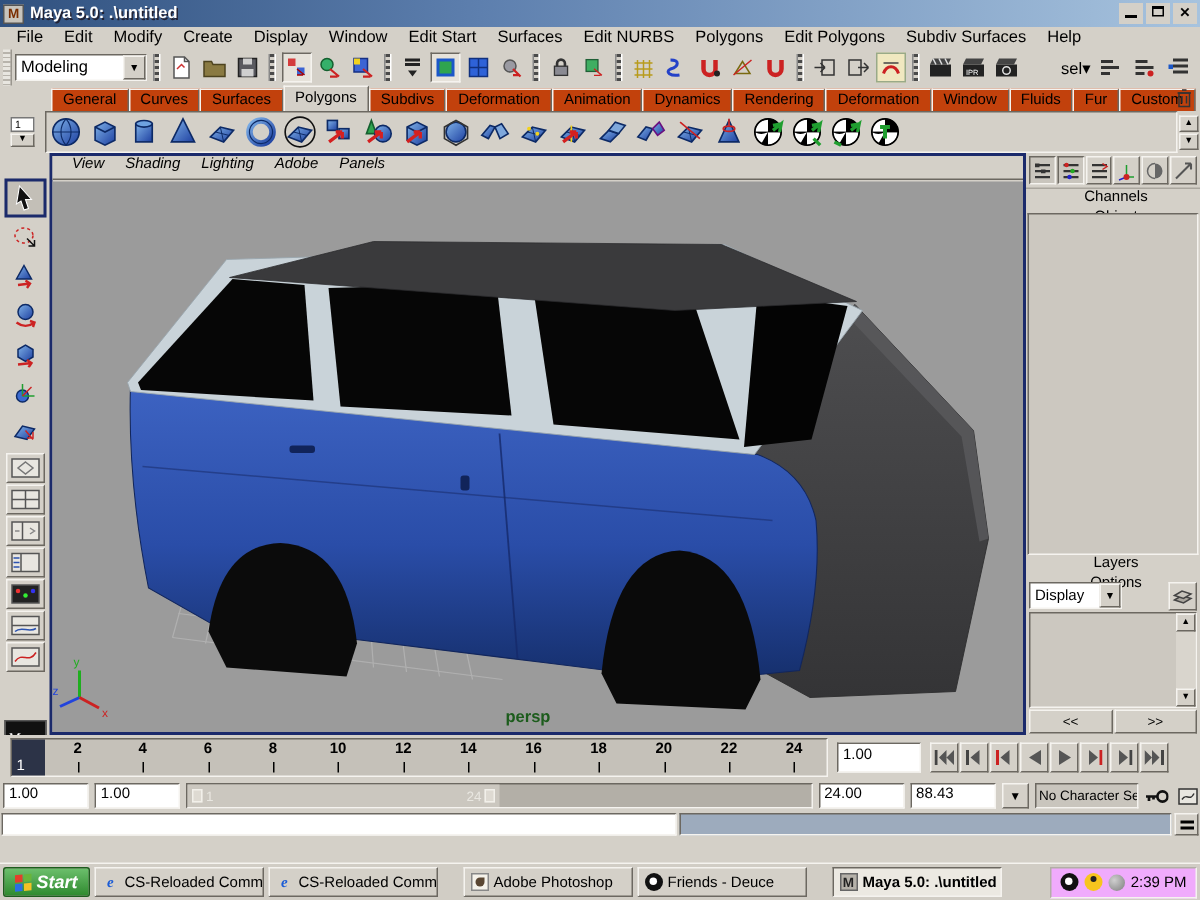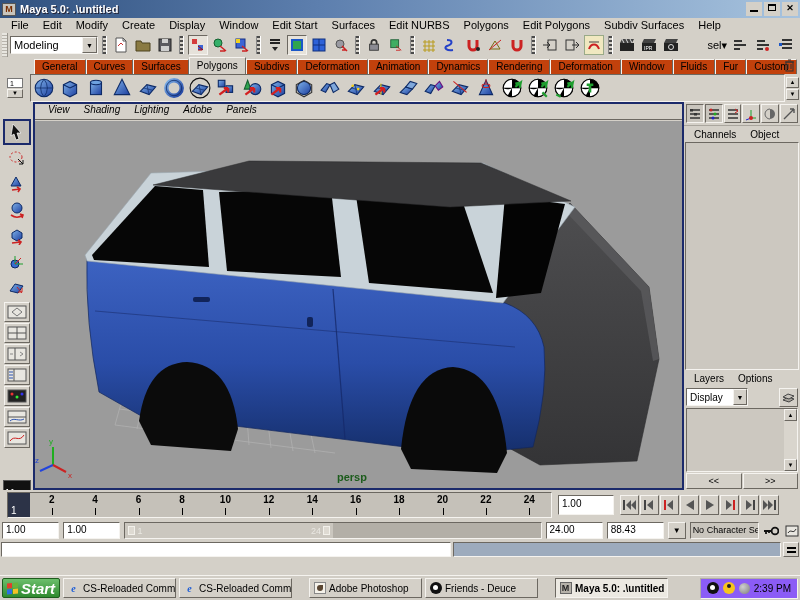--- a/index.html
+++ b/index.html
@@ -69,21 +69,21 @@
   #vpmenu { height:16px; background:#d4d0c8; border-bottom:1px solid #6c6861; display:flex; align-items:flex-start; padding-left:6px;font-style:italic; }
   #vpmenu .mi { padding:0 7px; font-size:10px; }
   #vp3d { position:absolute; left:0; top:17px; right:0; bottom:0; background:#9b9b9b; overflow:hidden; }
   #vp3d svg { display:block; }
 
   
   #rightpanel { position:absolute; left:684px; top:102px; width:116px; height:388px; background:#d4d0c8; display:flex; flex-direction:column; }
   #rp-toolbar { height:24px; display:flex; align-items:center; gap:1px; padding:1px 2px; border-bottom:1px solid #aaa69e; }
   .rpi { width:19px; height:19px; display:flex; align-items:center; justify-content:center; background:#d4d0c8; border:1px solid; border-color:#f5f3ef #6c6861 #6c6861 #f5f3ef; }
   .rpi.press { border-color:#6c6861 #f5f3ef #f5f3ef #6c6861; background:#c9c5bd; }
-  #cb-menu, #ly-menu { height:16px; display:flex; align-items:center; padding-left:4px; gap:2px; }
+  #cb-menu, #ly-menu { height:16px; display:flex; align-items:center; padding-left:4px; gap:2px;flex-direction:column; }
   #cb-menu .mi, #ly-menu .mi { padding:0 6px; font-size:10px; }
   #cb-area { flex:1; margin:0 1px; background:#ccc8c0; border:1px solid; border-color:#6c6861 #f5f3ef #f5f3ef #6c6861; }
   #ly-row { height:22px; display:flex; align-items:center; gap:2px; padding:1px 2px; }
   #display-select { width:62px; height:18px; background:#fff; display:flex; align-items:center; border:1px solid; border-color:#6c6861 #f5f3ef #f5f3ef #6c6861; }
   #display-select .txt { flex:1; padding-left:3px; font-size:10px; }
   #display-select .arr { width:14px; height:16px; background:#d4d0c8; font-size:7px; line-height:15px; text-align:center; border:1px solid; border-color:#f5f3ef #6c6861 #6c6861 #f5f3ef; }
   #ly-list { height:64px; margin:0 2px; background:#ccc8c0; border:1px solid; border-color:#6c6861 #f5f3ef #f5f3ef #6c6861; position:relative; }
   #ly-scroll { position:absolute; right:0; top:0; bottom:0; width:13px; background:#d9d5cd; display:flex; flex-direction:column; justify-content:space-between; }
   .scb { height:12px; background:#d4d0c8; border:1px solid; border-color:#f5f3ef #6c6861 #6c6861 #f5f3ef; font-size:6px; text-align:center; line-height:10px; }
   #ly-nav { height:18px; display:flex; gap:1px; padding:1px 2px 1px 2px; }
@@ -115,35 +115,35 @@
   #cmd-input { width:450px; height:15px; background:#fff; border:1px solid; border-color:#6c6861 #f5f3ef #f5f3ef #6c6861; font-size:10px; font-family:"Liberation Sans",sans-serif; }
   #cmd-result { flex:1; height:15px; background:#9dabbd; border:1px solid; border-color:#6c6861 #f5f3ef #f5f3ef #6c6861; }
   #script-btn { width:16px; height:15px; background:#d4d0c8; border:1px solid; border-color:#f5f3ef #6c6861 #6c6861 #f5f3ef; display:flex; flex-direction:column; justify-content:center; gap:2px; align-items:center; }
   #script-btn b { width:9px; height:2px; background:#000; }
   #helpline { position:absolute; left:0; top:558px; width:800px; height:17px; background:#d4d0c8; display:flex; align-items:center; border-top:1px solid #f5f3ef; }
   #helpline .txt { padding-left:12px; font-size:10px; }
 
   
   #taskbar { position:absolute; left:0; top:575px; width:800px; height:25px; background:#d1cdc5; border-top:1px solid #f5f3ef; display:flex; align-items:center; gap:3px; padding:0 2px; }
   #startbtn { width:58px; height:20px; border-radius:2px; background:linear-gradient(#6cbf6c,#2f8a2f); border:1px solid #1d5c1d;
-    color:#fff; font-weight:bold; font-style:italic; font-size:15px; display:flex; align-items:center; justify-content:center; gap:3px; }
+    color:#fff; font-weight:bold; font-style:italic; font-size:12px; display:flex; align-items:center; justify-content:center; gap:3px; }
   .flag { width:11px; height:11px; display:grid; grid-template-columns:5px 5px; grid-template-rows:5px 5px; gap:1px; transform:skewY(-6deg); }
   .flag i:nth-child(1){background:#e33e2b}.flag i:nth-child(2){background:#68b53a}
   .flag i:nth-child(3){background:#2b6fe3}.flag i:nth-child(4){background:#f3c226}
   .task { height:20px; width:113px; background:#d4d0c8; border:1px solid; border-color:#f5f3ef #6c6861 #6c6861 #f5f3ef;
     display:flex; align-items:center; gap:3px; padding:0 3px; font-size:10px; white-space:nowrap; overflow:hidden; }
   .task.active { border-color:#6c6861 #f5f3ef #f5f3ef #6c6861; background:#ece9e2; font-weight:bold; }
   .ticn { width:13px; height:13px; flex:0 0 auto; display:flex; align-items:center; justify-content:center; font-size:10px; }
   .ie { color:#1b5cd6; font-weight:bold; font-style:italic; font-family:"Liberation Serif",serif; }
   .steam { width:12px; height:12px; background:#111; border-radius:50%; position:relative; }
   .steam:after { content:""; position:absolute; left:3px; top:3px; width:5px; height:5px; border-radius:50%; background:#fff; }
   .ps { width:12px; height:12px; background:#f5f2ea; border:1px solid #888; position:relative; }
   .ps:after { content:""; position:absolute; left:2px; top:2px; width:6px; height:6px; border-radius:50% 0 50% 50%; background:#5a4632; }
   .mayaicn { width:12px; height:12px; background:#b5b1a9; border:1px solid #666; color:#222; font-weight:bold; font-size:9px; line-height:11px; text-align:center; }
-  #tray { margin-left:auto; height:21px; background:#8b5cf6; border:1px solid; border-color:#b2aea6 #f5f3ef #f5f3ef #b2aea6; display:flex; align-items:center; gap:4px; padding:0 6px; }
+  #tray { margin-left:auto; height:21px; background:#f0abfc; border:1px solid; border-color:#b2aea6 #f5f3ef #f5f3ef #b2aea6; display:flex; align-items:center; gap:4px; padding:0 6px; }
   .aim { width:12px; height:12px; border-radius:50%; background:#f7c51e; position:relative; }
   .aim:after { content:""; position:absolute; left:4px; top:2px; width:4px; height:4px; border-radius:50%; background:#222; }
   .grayicn { width:11px; height:11px; border-radius:50%; background:radial-gradient(circle at 35% 35%,#cfcfcf,#7d7d7d); }
   #clock { font-size:10px; }
 </style>
 </head>
 <body>
 
 <div id="root">
 

